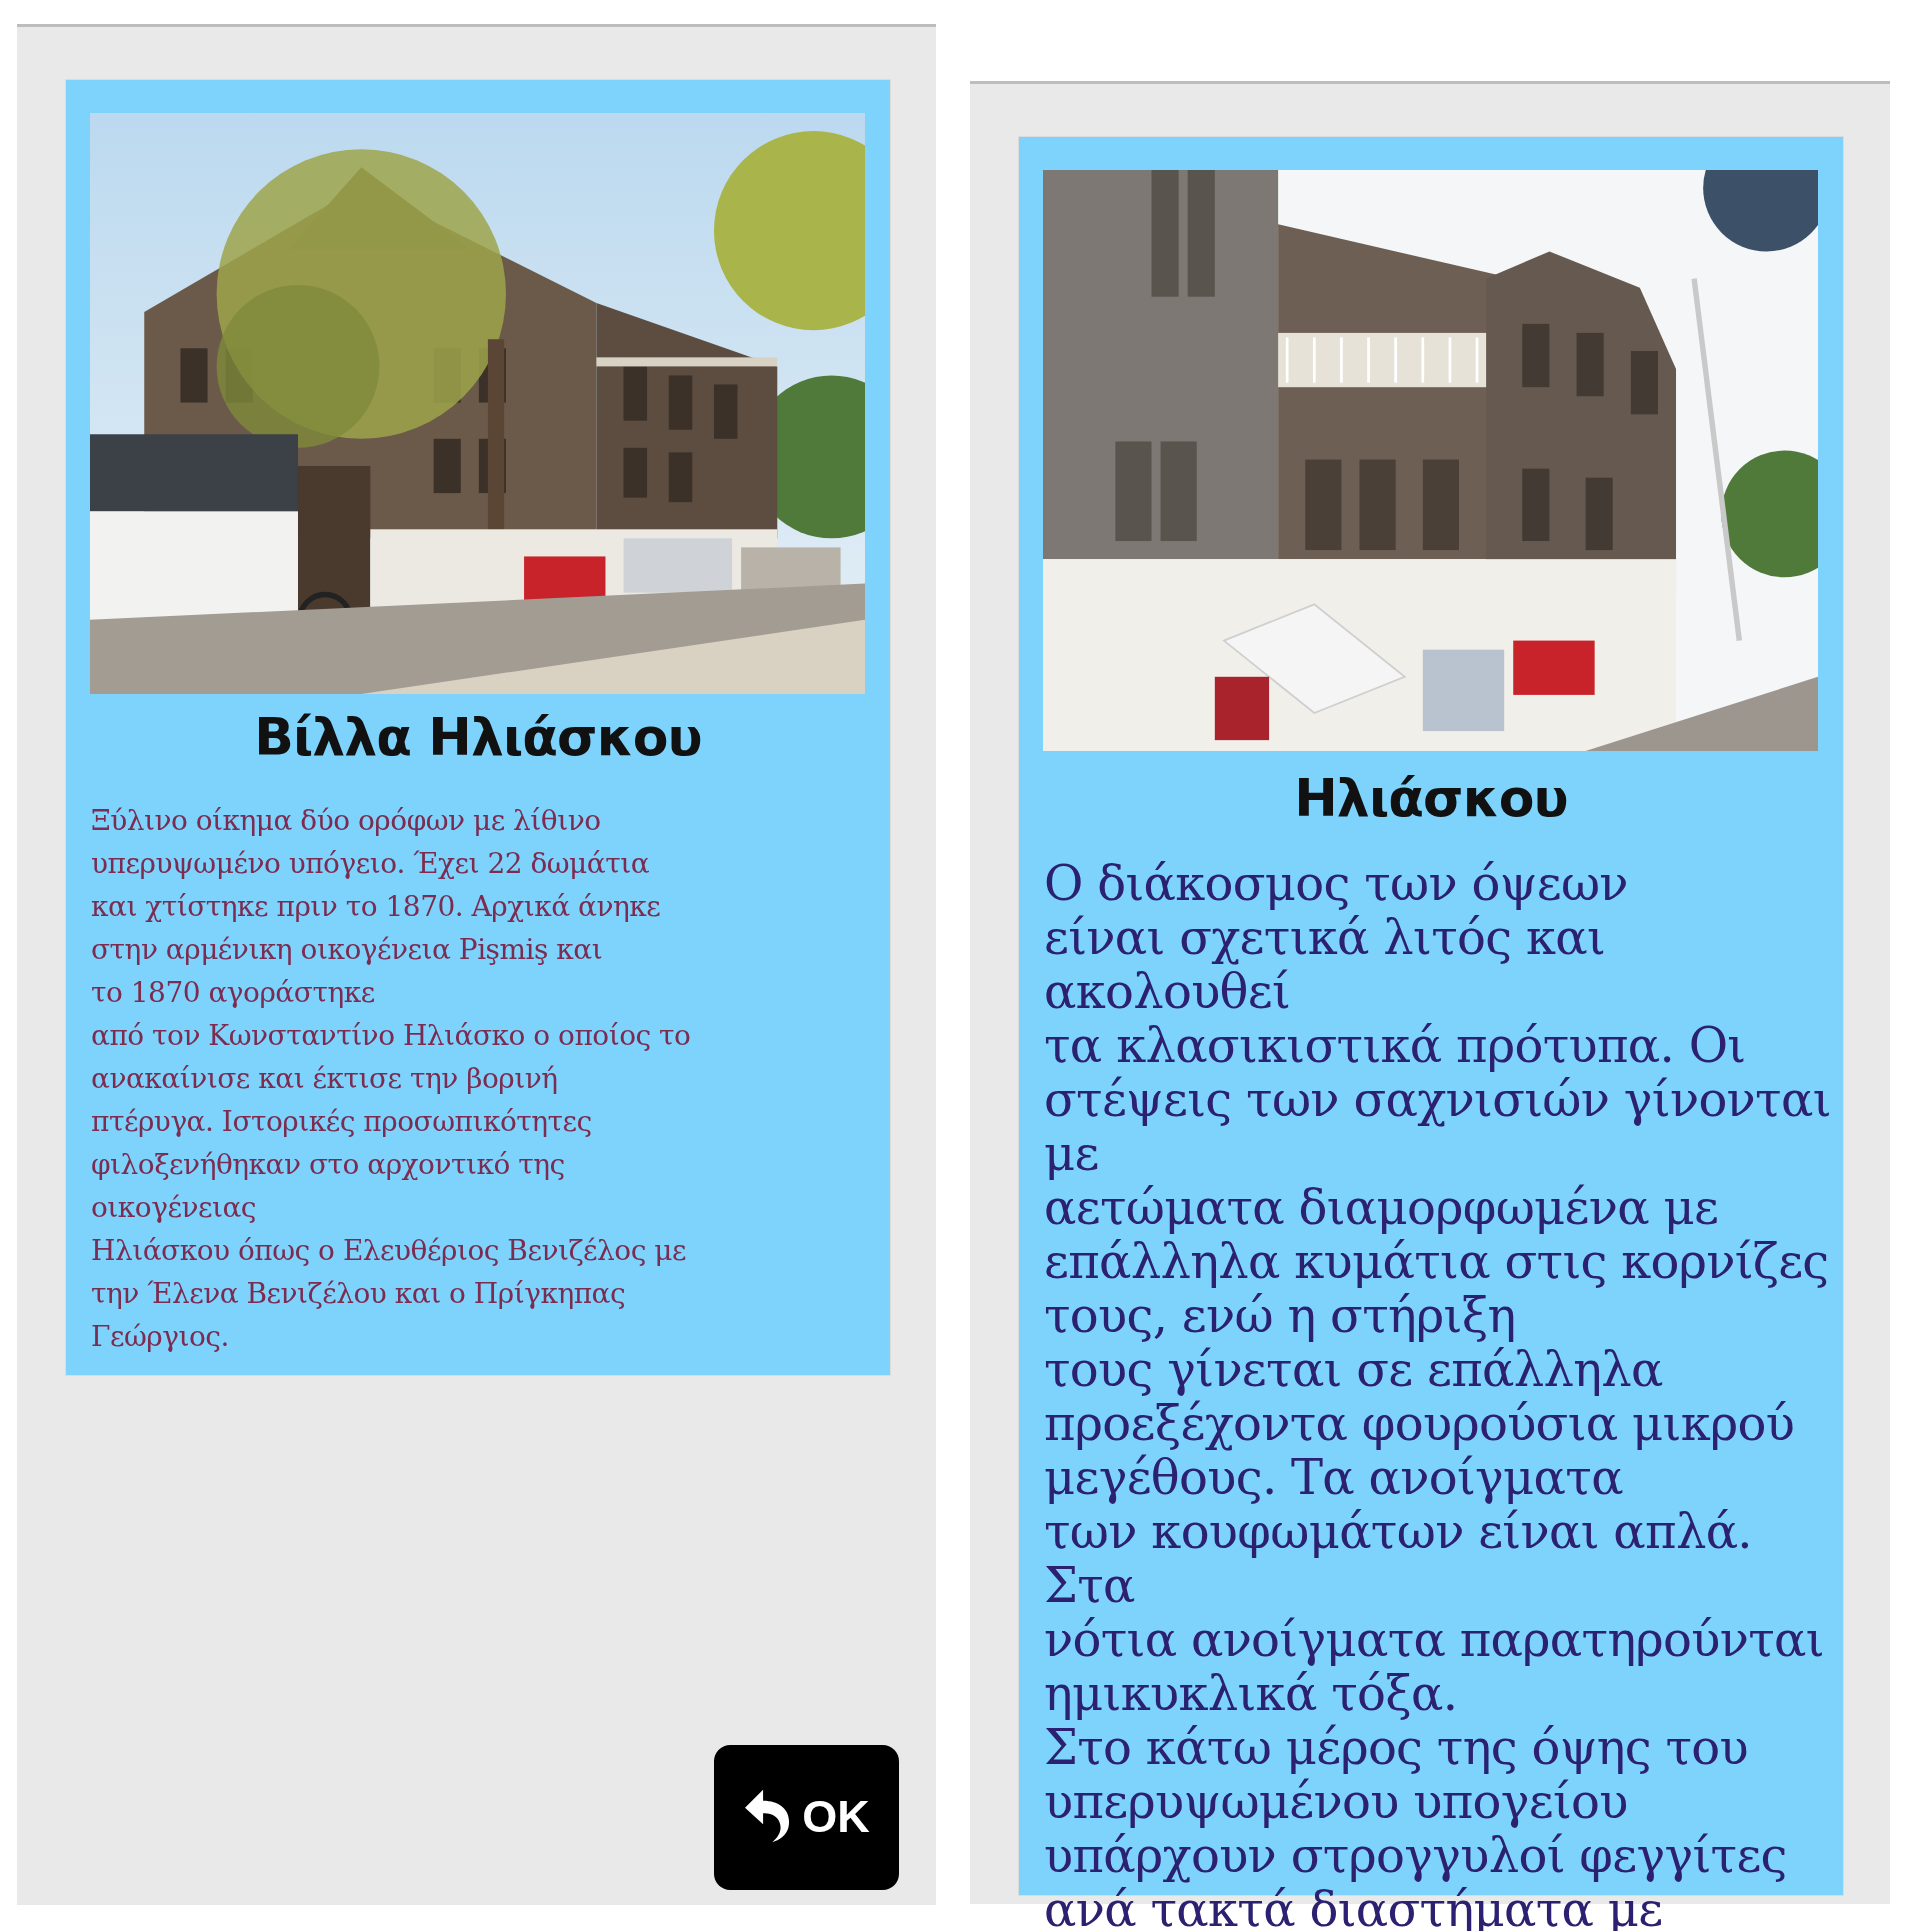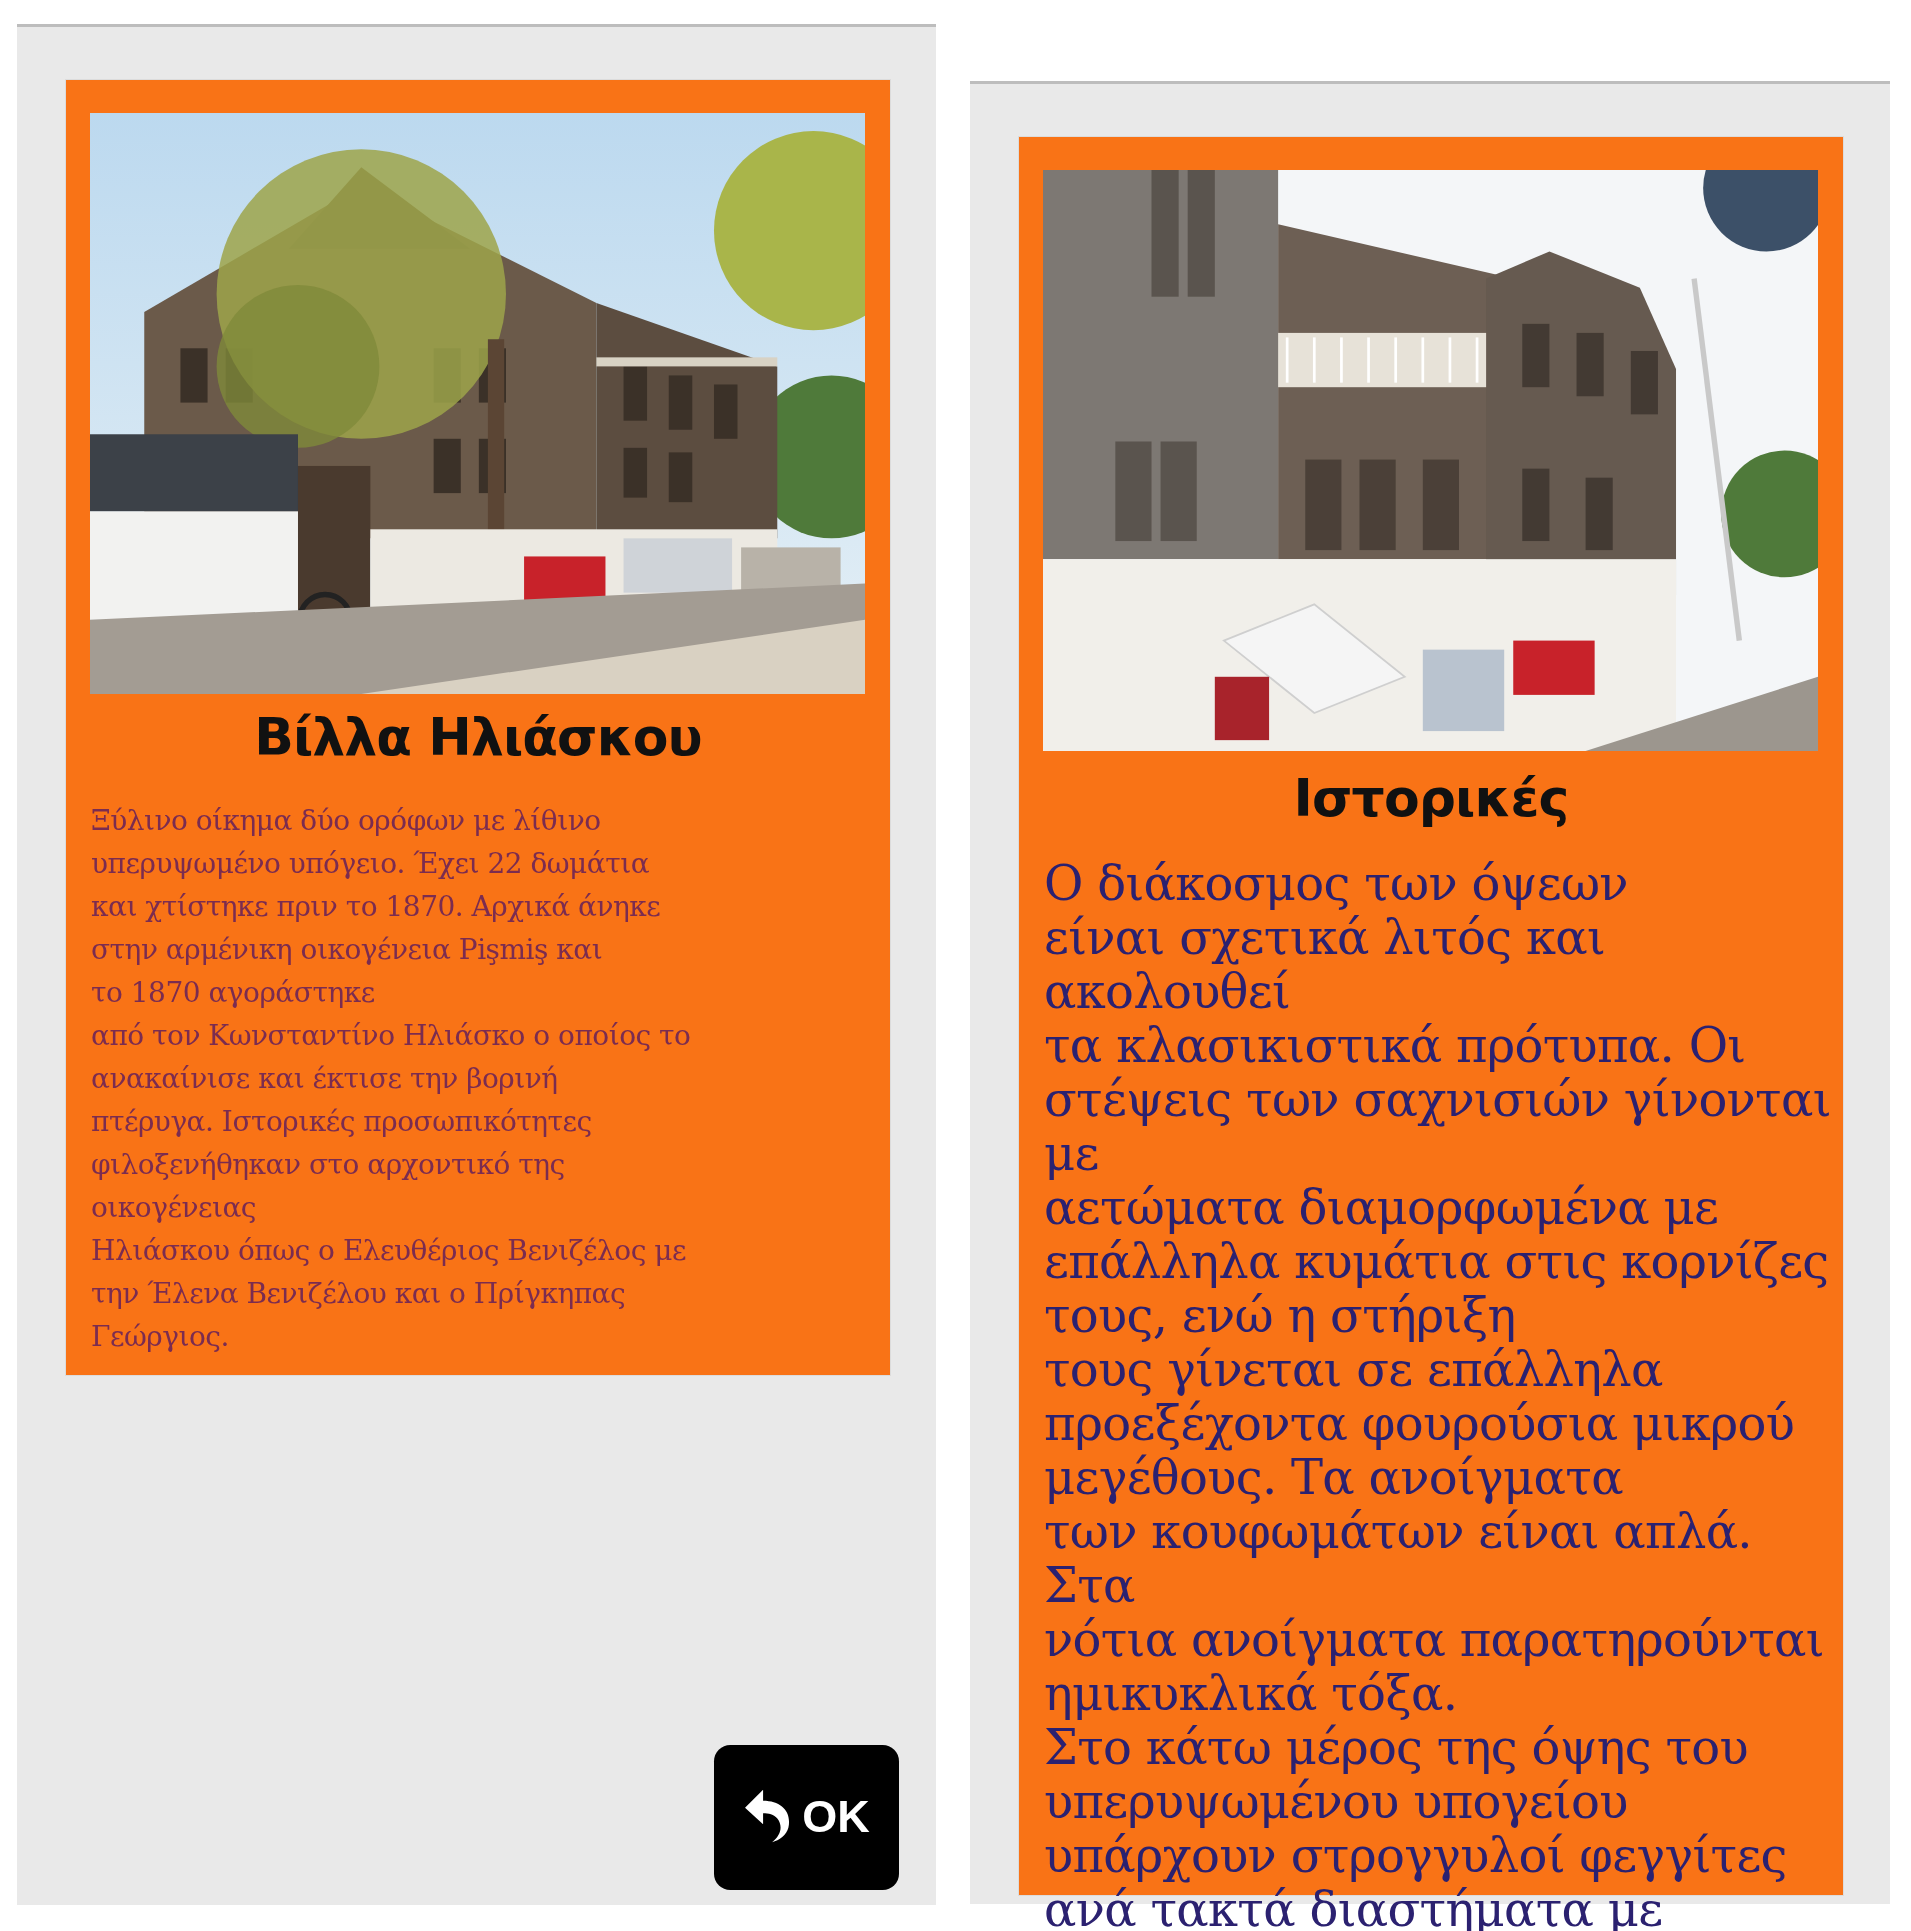--- a/index.html
+++ b/index.html
@@ -9,21 +9,21 @@
     font-family:"DejaVu Sans", sans-serif;
   }
   .panel {
     position:absolute; background:#e9e9e9;
     border-top:3.6px solid #bdbdbd;
     box-sizing:border-box;
   }
   #left-panel { left:17px; top:23.5px; width:919px; height:1881px; }
   #right-panel { left:970px; top:81px; width:920px; height:1823px; }
   .card {
-    position:absolute; background:#f97316;
+    position:absolute; background:#7dd3fc;
     border:1.8px solid #dcdcdc; box-sizing:border-box;
   }
   #left-card { left:48px; top:52px; width:826px; height:1297px; }
   #right-card { left:48px; top:52px; width:826px; height:1760px; }
   .photo {
     position:absolute; overflow:hidden;
   }
   #left-photo { left:23.5px; top:33px; width:775px; height:581px; }
   #right-photo { left:23.5px; top:33px; width:775px; height:581px; }
   .photo svg { width:100%; height:100%; display:block; }
@@ -185,21 +185,21 @@
 
         <rect x="0" y="430" width="700" height="212" fill="#f1efea"></rect>
 
         <polygon points="200,520 300,480 400,560 300,600" fill="#f5f5f5" stroke="#cfcfcf" stroke-width="2"></polygon>
         <rect x="190" y="560" width="60" height="70" fill="#a8232b"></rect>
         <rect x="420" y="530" width="90" height="90" fill="#b9c3cf"></rect>
         <rect x="520" y="520" width="90" height="60" fill="#c8222a"></rect>
         <polygon points="600,642 857,560 857,642" fill="#9c968e"></polygon>
       </svg>
     </div>
-    <div class="card-title" id="right-title">Ιστορικές</div>
+    <div class="card-title" id="right-title">Ηλιάσκου</div>
     <div class="card-body" id="right-body">Ο διάκοσμος των όψεων
 είναι σχετικά λιτός και ακολουθεί
 τα κλασικιστικά πρότυπα. Οι
 στέψεις των σαχνισιών γίνονται με
 αετώματα διαμορφωμένα με
 επάλληλα κυμάτια στις κορνίζες
 τους, ενώ η στήριξη
 τους γίνεται σε επάλληλα
 προεξέχοντα φουρούσια μικρού
 μεγέθους. Τα ανοίγματα

